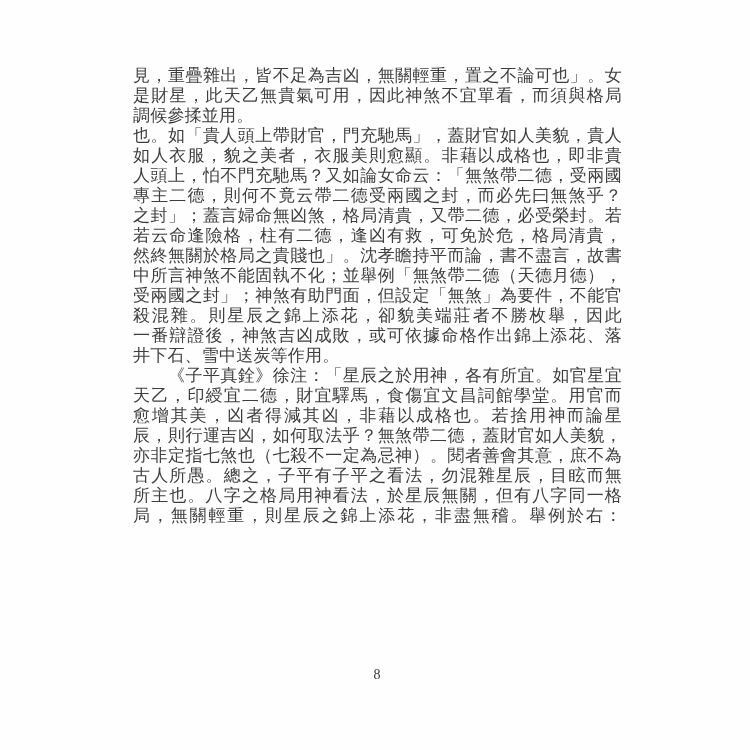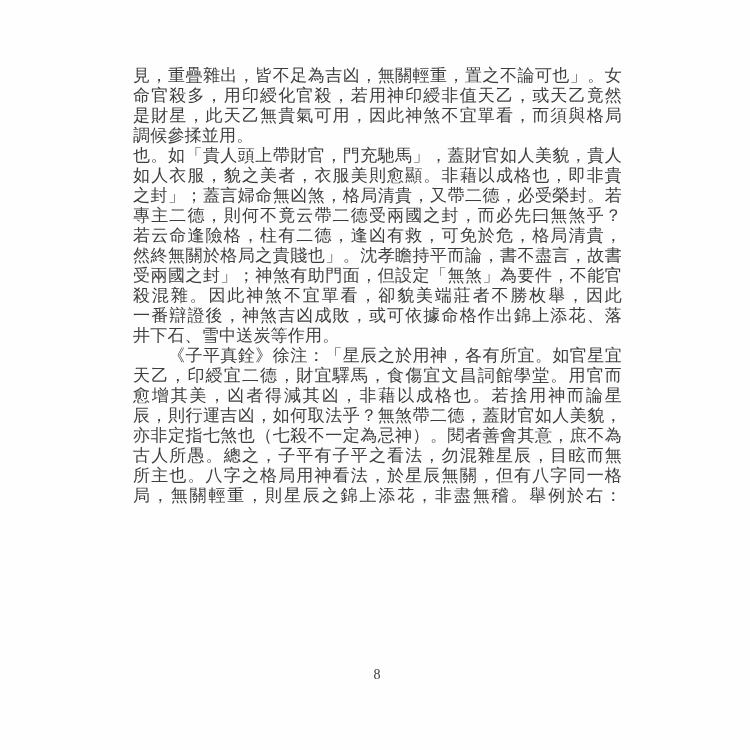--- a/index.html
+++ b/index.html
@@ -54,33 +54,34 @@
     font-family: "Liberation Serif", "DejaVu Serif", serif;
   }
 </style>
 </head>
 <body>
 
 <div class="page">
   <div class="text-block">
       <div class="paragraph">
         <div class="text-line">見，重疊雜出，皆不足為吉凶，無關輕重，置之不論可也」。女</div>
-        <div class="text-line">命官殺多，用印綬化官殺，若用神印綬非值天乙，或天乙竟然</div>
         <div class="text-line">是財星，此天乙無貴氣可用，因此神煞不宜單看，而須與格局</div>
         <div class="text-line short">調候參揉並用。</div>
       </div>
       <div class="paragraph">
         <div class="text-line">也。如「貴人頭上帶財官，門充馳馬」，蓋財官如人美貌，貴人</div>
         <div class="text-line">如人衣服，貌之美者，衣服美則愈顯。非藉以成格也，即非貴</div>
+        <div class="text-line">人頭上，怕不門充馳馬？又如論女命云：「無煞帶二德，受兩國</div>
+        <div class="text-line">專主二德，則何不竟云帶二德受兩國之封，而必先曰無煞乎？</div>
         <div class="text-line">之封」；蓋言婦命無凶煞，格局清貴，又帶二德，必受榮封。若</div>
-        <div class="text-line">專主二德，則何不竟云帶二德受兩國之封，而必先曰無煞乎？</div>
         <div class="text-line">若云命逢險格，柱有二德，逢凶有救，可免於危，格局清貴，</div>
         <div class="text-line">然終無關於格局之貴賤也」。沈孝瞻持平而論，書不盡言，故書</div>
+        <div class="text-line">中所言神煞不能固執不化；並舉例「無煞帶二德（天德月德），</div>
         <div class="text-line">受兩國之封」；神煞有助門面，但設定「無煞」為要件，不能官</div>
-        <div class="text-line">殺混雜。因此神煞不宜單看，卻貌美端莊者不勝枚舉，因此</div>
+        <div class="text-line">殺混雜。則星辰之錦上添花，卻貌美端莊者不勝枚舉，因此</div>
         <div class="text-line">一番辯證後，神煞吉凶成敗，或可依據命格作出錦上添花、落</div>
         <div class="text-line short">井下石、雪中送炭等作用。</div>
       </div>
       <div class="paragraph">
         <div class="text-line indent">《子平真銓》徐注：「星辰之於用神，各有所宜。如官星宜</div>
         <div class="text-line">天乙，印綬宜二德，財宜驛馬，食傷宜文昌詞館學堂。用官而</div>
         <div class="text-line">愈增其美，凶者得減其凶，非藉以成格也。若捨用神而論星</div>
         <div class="text-line">辰，則行運吉凶，如何取法乎？無煞帶二德，蓋財官如人美貌，</div>
         <div class="text-line">亦非定指七煞也（七殺不一定為忌神）。閱者善會其意，庶不為</div>
         <div class="text-line">古人所愚。總之，子平有子平之看法，勿混雜星辰，目眩而無</div>

